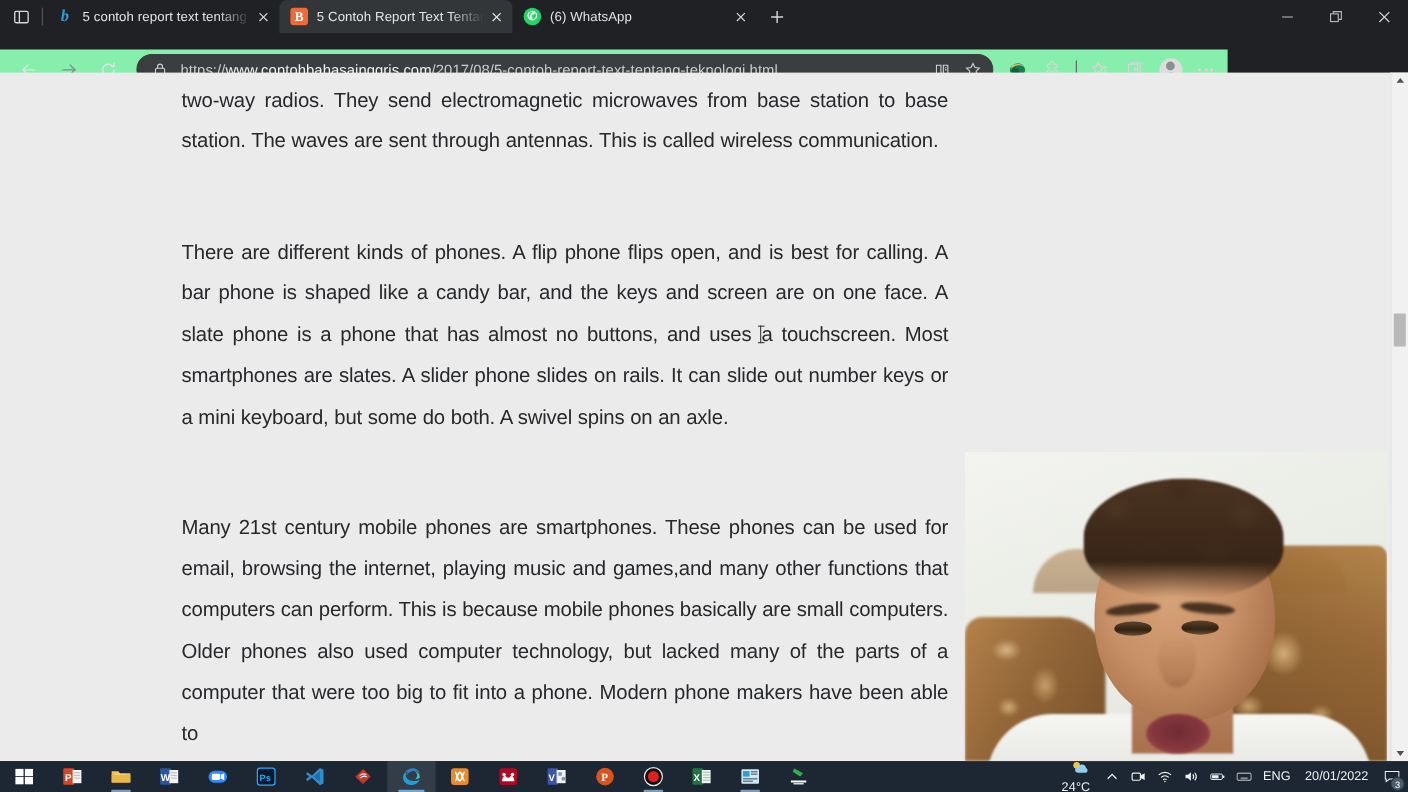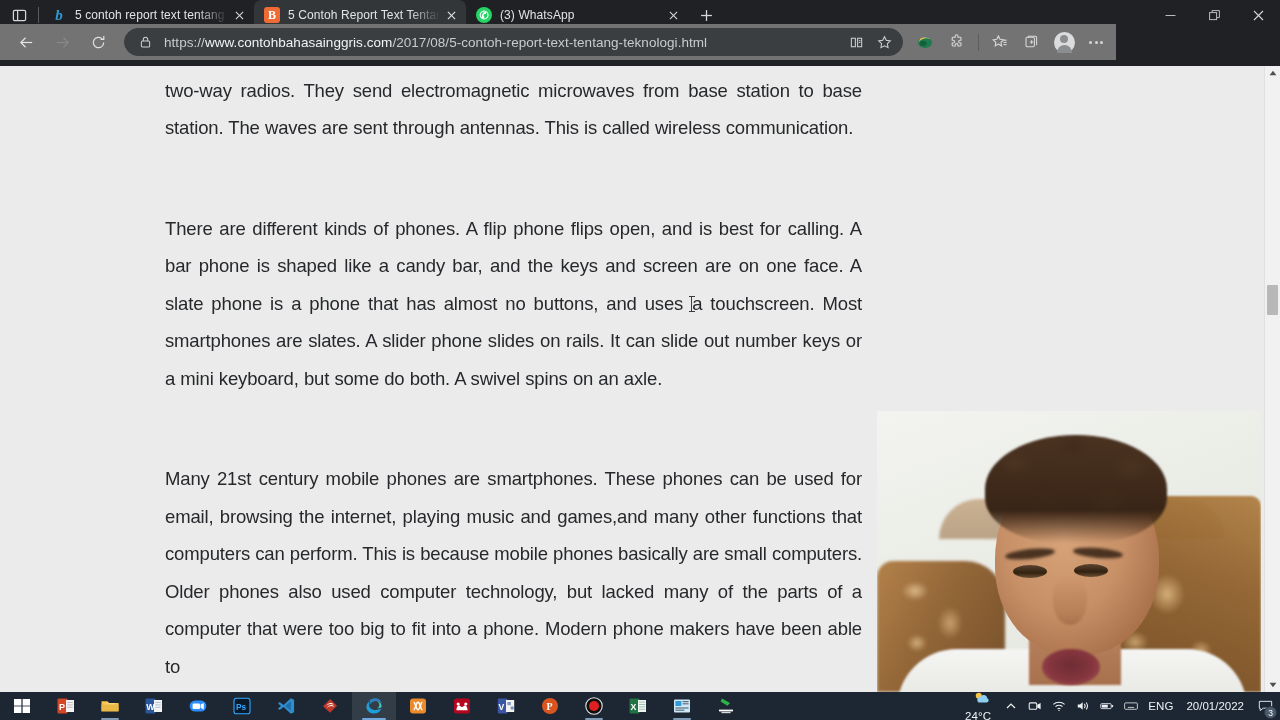--- a/index.html
+++ b/index.html
@@ -60,22 +60,22 @@
     display: flex; align-items: center; justify-content: center; border-radius: 5px;
   }
   .newtab svg { width: 13px; height: 13px; }
 
   .wincontrols { margin-left: auto; display: flex; height: 30px; }
   .winbtn { width: 44px; height: 30px; display: flex; align-items: center; justify-content: center; }
   .winbtn svg { width: 11px; height: 11px; }
 
   
   .toolbar {
-    position: absolute; top: 24px; left: 0; width: 1116px; height: 36px;
-    background: #737373; display: flex; align-items: center;
+    position: absolute; top: 45px; left: 0; width: 1116px; height: 36px;
+    background: #86efac; display: flex; align-items: center;
   }
   .navbtn { width: 36px; height: 30px; display: flex; align-items: center; justify-content: center; }
   .navbtn svg { width: 17px; height: 17px; }
   .navbtn.first { margin-left: 8px; }
   .omnibox {
     flex: 1 1 auto; height: 28px; background: #3b3e41; border-radius: 14px;
     margin: 0 6px 0 8px; display: flex; align-items: center; padding: 0 4px 0 12px;
     border: 1px solid #3b3e41;
   }
   .omni-lock { width: 17px; flex: 0 0 17px; display: flex; align-items: center; justify-content: center; }
@@ -310,21 +310,21 @@
       <span class="tab-close">
         <svg viewBox="0 0 10 10" stroke="#e6e7e8" stroke-width="1.2">
             <line x1="1" y1="1" x2="9" y2="9"></line>
             <line x1="9" y1="1" x2="1" y2="9"></line>
           </svg>
       </span>
     </div>
 
     <div class="tab tab-inactive tab3">
       <span class="tab-fav fav-whatsapp">✆</span>
-      <span class="tab-title">(3) WhatsApp</span>
+      <span class="tab-title">(6) WhatsApp</span>
       <span class="tab-close">
         <svg viewBox="0 0 10 10" stroke="#d6d7d9" stroke-width="1.2">
             <line x1="1" y1="1" x2="9" y2="9"></line>
             <line x1="9" y1="1" x2="1" y2="9"></line>
           </svg>
       </span>
     </div>
 
     <div class="newtab">
       <svg viewBox="0 0 12 12" stroke="#d6d7d9" stroke-width="1.2">

